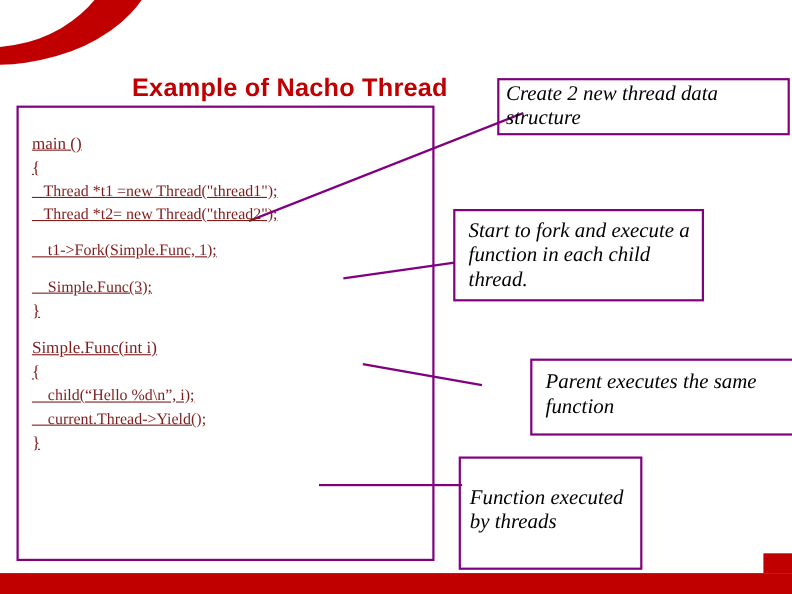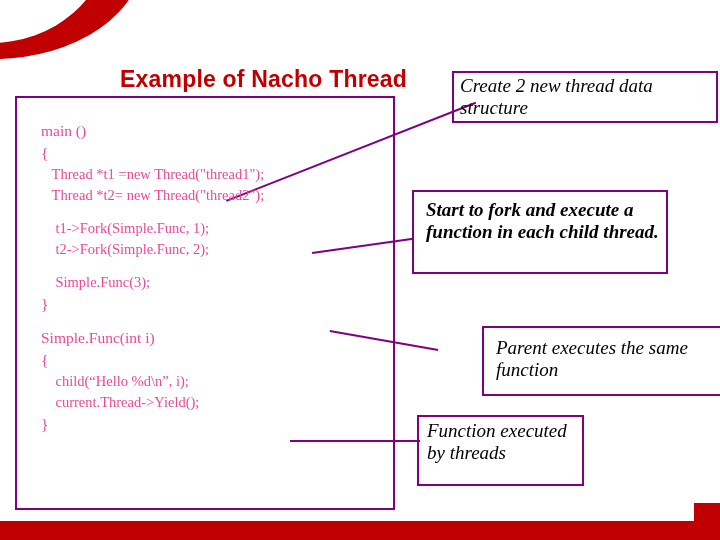--- a/index.html
+++ b/index.html
@@ -84,27 +84,28 @@
     left: 15px;
     top: 96px;
     width: 376px;
     height: 410px;
     border: 2px solid #800080;
     background: transparent;
     z-index: 4;
   }
   .code-text {
     position: absolute;
-    left: 24px;
+    left: 12px;
     top: 22px;
     width: 360px;
     font-family: "Liberation Serif", serif;
     font-size: 15.5px;
-    color: #ec4899;
+    color: #7f1d1d;
     line-height: 1.0;
+    text-decoration: underline;
   }
   .code-line {
     white-space: pre;
     height: 22px;
     line-height: 22px;
   }
   .code-line.small {
     font-size: 14.5px;
     height: 21px;
     line-height: 21px;
@@ -129,39 +130,38 @@
   #callout-create {
     left: 452px;
     top: 71px;
     width: 266px;
     height: 52px;
     padding: 2px 4px 13px 6px;
   }
   #callout-fork {
     left: 412px;
     top: 190px;
-    width: 256px;
+    width: 228px;
     height: 84px;
     padding: 7px 4px 0 12px;
-    font-weight: bold;
   }
   #callout-parent {
     left: 437px;
     top: 326px;
     width: 253px;
     height: 70px;
     padding: 9px 4px 0 12px;
     margin-left: 45px;
   }
   #callout-function {
     left: 417px;
     top: 415px;
     width: 167px;
-    height: 71px;
-    padding: 3px 4px 0 8px;
+    height: 103px;
+    padding: 25px 4px 0 8px;
   }
 
   
   .connector {
     position: absolute;
     background: #800080;
     height: 2px;
     transform-origin: 0 0;
     z-index: 3;
   }
@@ -182,21 +182,20 @@
   <div class="connector" style="left:290px; top:440px; width:130px; transform: rotate(0deg);"></div>
 
   <div class="code-box">
     <div class="code-text">
       <div class="code-line">main ()</div>
       <div class="code-line">{</div>
       <div class="code-line small">   Thread *t1 =new Thread("thread1");</div>
       <div class="code-line small">   Thread *t2= new Thread("thread2");</div>
       <div class="code-line gap"></div>
       <div class="code-line small">    t1-&gt;Fork(Simple.Func, 1);</div>
-      <div class="code-line small">    t2-&gt;Fork(Simple.Func, 2);</div>
       <div class="code-line gap"></div>
       <div class="code-line small">    Simple.Func(3);</div>
       <div class="code-line">}</div>
       <div class="code-line gap"></div>
       <div class="code-line">Simple.Func(int i)</div>
       <div class="code-line">{</div>
       <div class="code-line small">    child(“Hello %d\n”, i);</div>
       <div class="code-line small">    current.Thread-&gt;Yield();</div>
       <div class="code-line">}</div>
     </div>

